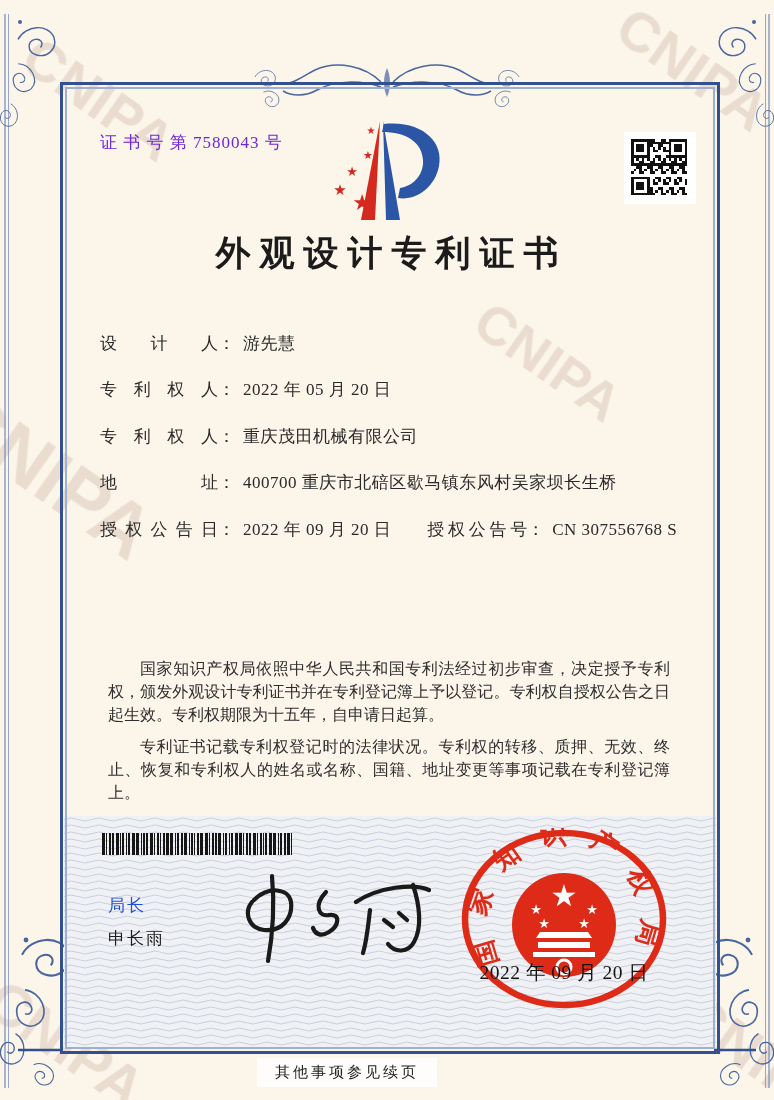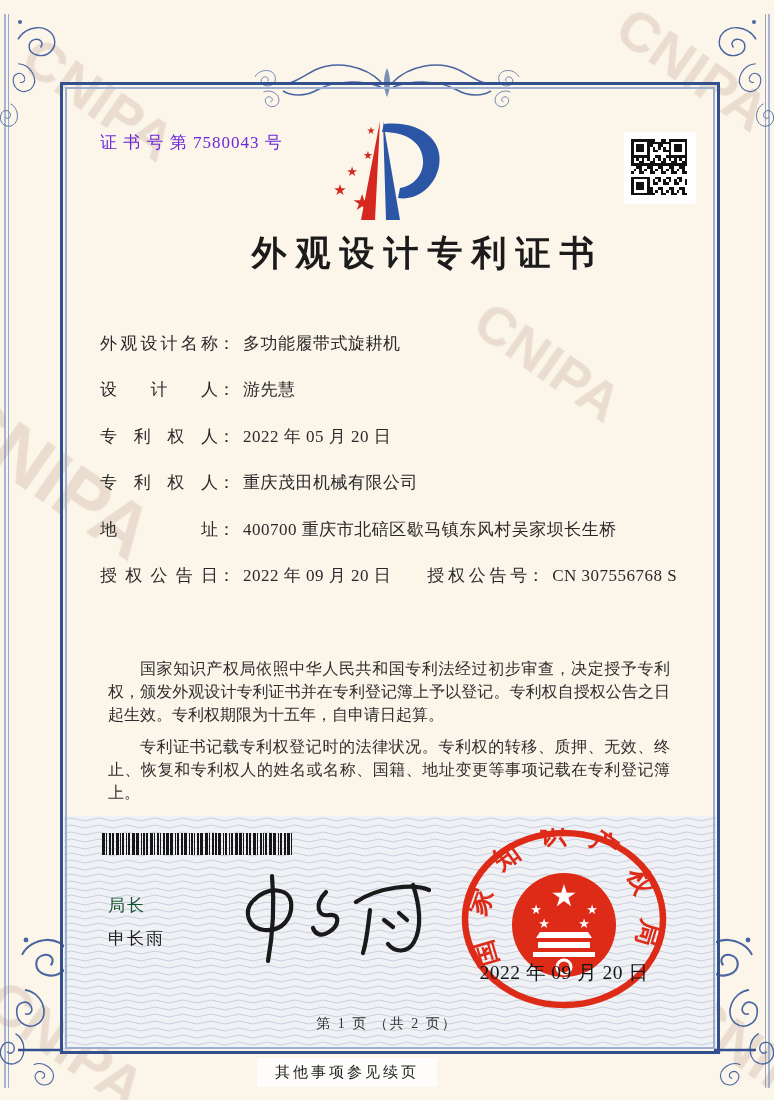--- a/index.html
+++ b/index.html
@@ -10,33 +10,33 @@
   .frame{position:absolute;left:60px;top:82px;width:654px;height:966px;border:3px solid #33508e;z-index:2;pointer-events:none;}
   .frame::before{content:"";position:absolute;inset:2px;border:2px solid #9db0d2;}
   .abs{position:absolute;z-index:3;}
   .certno{left:100px;top:131px;font-size:17px;letter-spacing:1px;color:#6d28d9;}
   .logo{left:318px;top:116px;}
   .qr{left:624px;top:132px;width:58px;height:58px;background:#fff;padding:7px;}
   #qrgrid{display:grid;grid-template-columns:repeat(21,2.7px);grid-auto-rows:2.7px;}
   #qrgrid .qd{background:#111;}
   #qrgrid .ql{background:#fff;}
   .title{left:60px;top:230px;width:654px;margin:0;text-align:center;font-size:35px;font-weight:700;
-         letter-spacing:9px;text-indent:9px;color:#1b1b1b;padding-left:36px;}
+         letter-spacing:9px;text-indent:9px;color:#1b1b1b;}
   .fields{left:100px;top:332px;width:576px;font-size:17px;color:#2a2a2a;}
   .frow{height:46.4px;white-space:nowrap;}
   .flabel{display:inline-block;width:118px;text-align:justify;text-align-last:justify;vertical-align:top;}
   .fcolon{display:inline-block;margin-right:8px;}
   .fval{letter-spacing:0.5px;}
   .pair2{margin-left:36px;}
   .pair2 .flabel{width:100px;}
   .paras{left:100px;top:649px;width:578px;font-size:16px;line-height:23.2px;text-align:justify;color:#2e2e2e;}
   .paras p{margin:8px;text-indent:2em;}
   .barcode{left:102px;top:833px;}
   .barcode div{display:inline-block;height:22px;background:#161616;vertical-align:top;}
-  .signer-title{left:108px;top:894px;font-size:17px;letter-spacing:2px;color:#14532d;}
+  .signer-title{left:108px;top:894px;font-size:17px;letter-spacing:2px;color:#1d4ed8;}
   .signer-name{left:108px;top:927px;font-size:17px;letter-spacing:2px;color:#1e1e1e;}
   .sig{left:216px;top:868px;}
   .seal{left:458px;top:828px;}
   .seal-date{left:458px;top:959px;width:212px;text-align:center;font-size:19.5px;color:#141414;
              letter-spacing:0.5px;font-weight:500;}
   .pagefoot{left:60px;top:1015px;width:654px;text-align:center;font-size:14px;letter-spacing:2px;color:#333;}
   .contnote{left:0;top:1058px;width:694px;text-align:center;z-index:3;}
   .contnote span{display:inline-block;background:#fefdfb;padding:5px 18px;font-size:15px;letter-spacing:3px;color:#222;}
 </style>
 </head>
@@ -574,23 +574,20 @@
         <div class="ql"></div>
         <div class="ql"></div>
         <div class="qd"></div>
         <div class="qd"></div>
       </div>
     </div>
 
   <h1 class="abs title">外观设计专利证书</h1>
 
   <div class="abs fields">
-    <div class="frow">
-      <span class="flabel">外观设计名称</span><span class="fcolon">：</span><span class="fval">多功能履带式旋耕机</span>
-    </div>
     <div class="frow">
       <span class="flabel">设计人</span><span class="fcolon">：</span><span class="fval">游先慧</span>
     </div>
     <div class="frow">
       <span class="flabel">专利权人</span><span class="fcolon">：</span><span class="fval">2022 年 05 月 20 日</span>
     </div>
     <div class="frow">
       <span class="flabel">专利权人</span><span class="fcolon">：</span><span class="fval">重庆茂田机械有限公司</span>
     </div>
     <div class="frow">
@@ -642,18 +639,17 @@
       <g fill="#fff">
         <path d="M78,110 L134,110 L130,104 L82,104 Z"></path>
         <rect x="80" y="114" width="52" height="6"></rect>
         <rect x="75" y="124" width="62" height="5"></rect>
       </g>
       <circle cx="106" cy="139" r="7" fill="none" stroke="#fff" stroke-width="3"></circle>
     </g>
   </svg>
   <div class="abs seal-date">2022 年 09 月 20 日</div>
 
-  <div class="abs pagefoot">第 1 页 （共 2 页）</div>
   <div class="abs contnote">
     <span>其他事项参见续页</span>
   </div>
 
 </div>
 
 </body></html>

